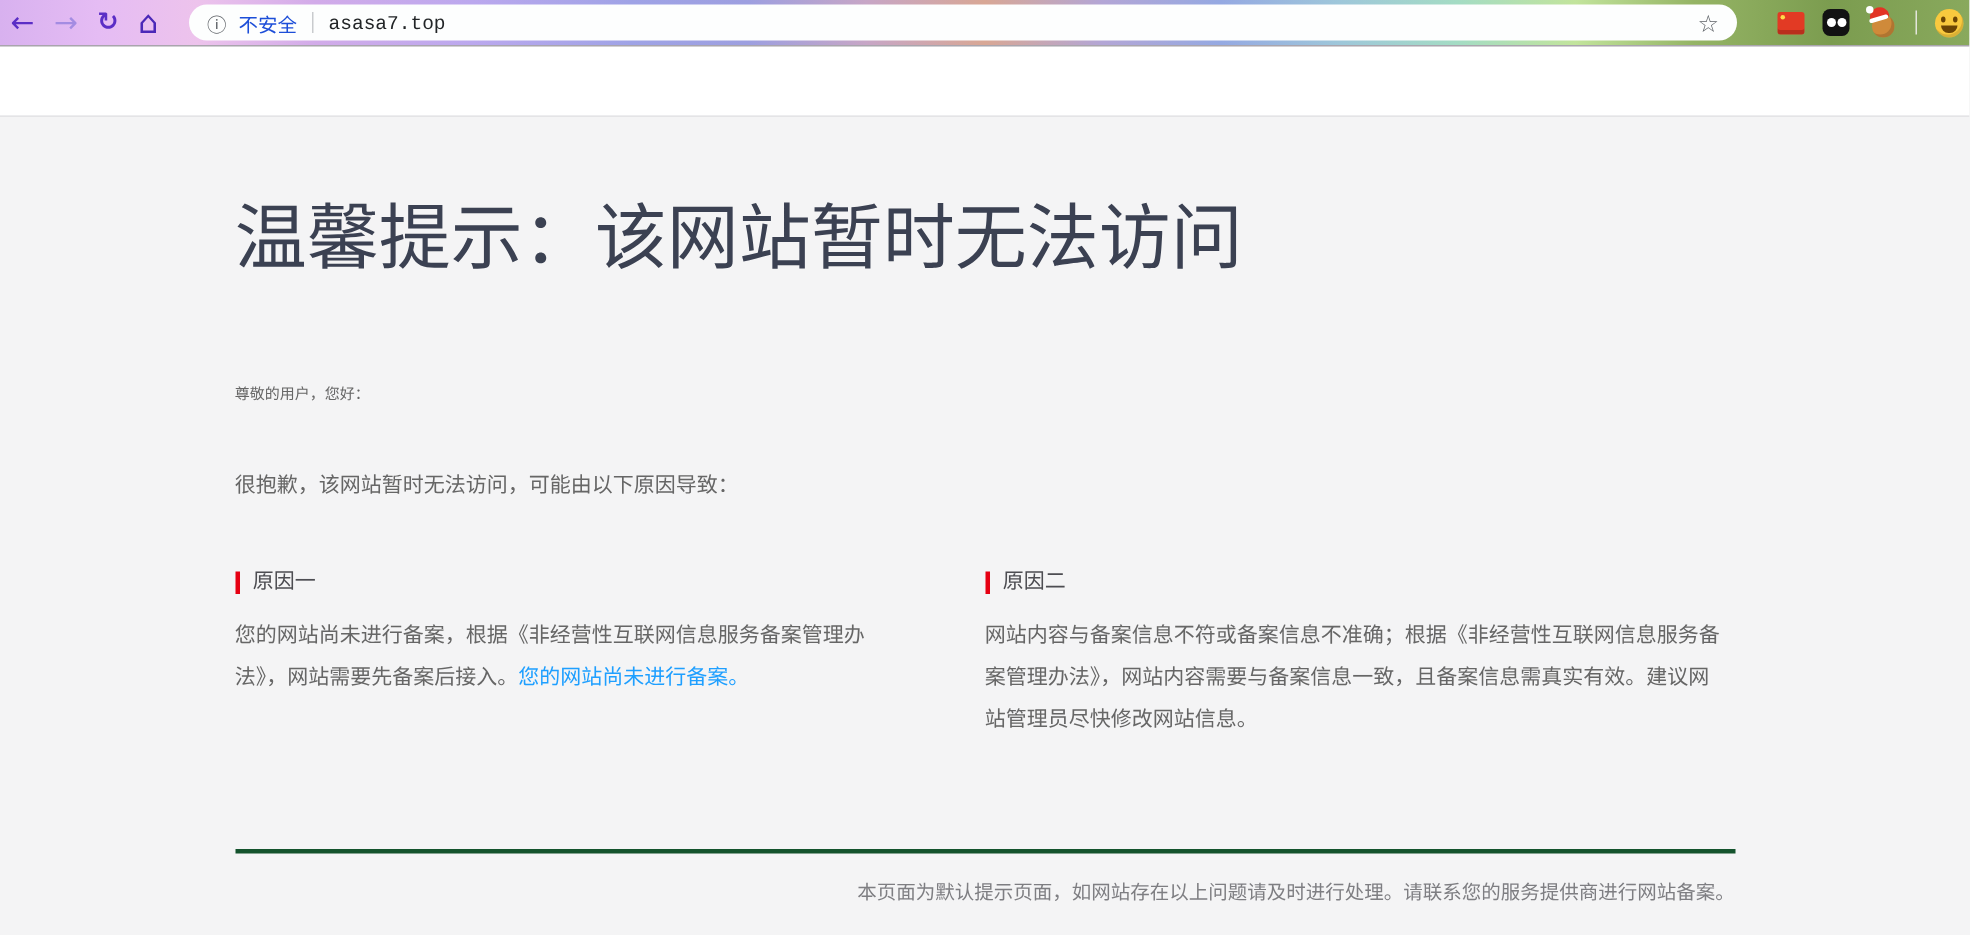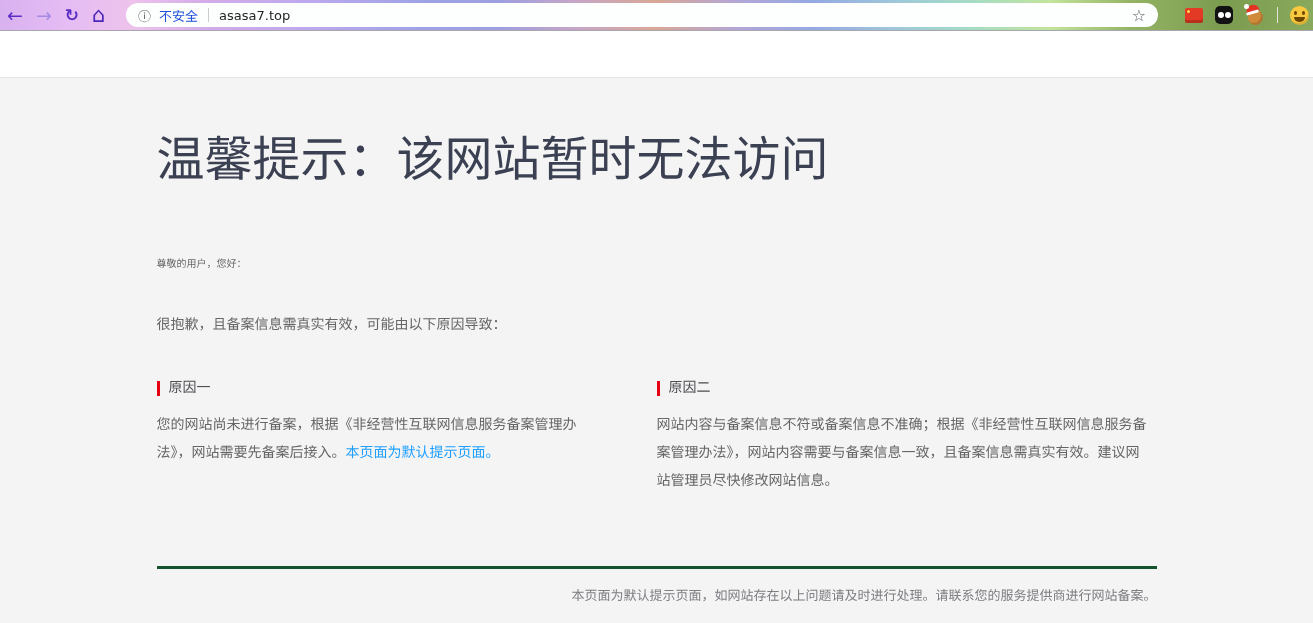--- a/index.html
+++ b/index.html
@@ -28,21 +28,21 @@
   .nav-home   { color: #4b28b8; font-size: 21px; }
 
   .addr {
     position: absolute; left: 126px; top: 3px; width: 1032px; height: 24px;
     background: #fdfefe; border-radius: 12px;
     display: flex; align-items: center; padding: 0 12px; cursor: text;
   }
   .addr .info-i { font-size: 13px; color: #5f6368; margin-right: 8px; cursor: pointer; }
   .addr .sec { font-size: 13px; color: #1d4ed8; cursor: pointer; }
   .addr .vsep { width: 1px; height: 14px; background: #c9cbce; margin: 0 10px; }
-  .addr .url { font-size: 13px; color: #222527; }
+  .addr .url { font-size: 13px; color: #222527; font-family: Liberation Mono, monospace; }
   .addr .star { margin-left: auto; font-size: 16px; color: #5f6368; cursor: pointer; }
 
   .exts { position: absolute; right: 4px; top: 0; height: 30px; display: flex; align-items: center; gap: 12px; }
   .ext-flag { width: 18px; height: 15px; background: #e23a24; border-radius: 2px;
               box-shadow: inset 0 -3px rgba(0,0,0,.18); position: relative; cursor: pointer; }
   .ext-flag::after { content: ""; position: absolute; left: 2px; top: 2px; width: 3px; height: 3px;
               background: #ffd94a; border-radius: 50%; }
   .ext-dark { width: 18px; height: 18px; background: #121212; border-radius: 5px;
               display: flex; align-items: center; justify-content: center; gap: 1px; cursor: pointer; }
   .ext-dark i { width: 6px; height: 6px; background: #fff; border-radius: 50%; }
@@ -129,29 +129,29 @@
 
   <div class="white-band"></div>
 
   <div class="page">
     <div class="container">
 
       <h1 class="page-title">温馨提示：该网站暂时无法访问</h1>
 
       <p class="greeting">尊敬的用户，您好：</p>
 
-      <p class="intro">很抱歉，且备案信息需真实有效，可能由以下原因导致：</p>
+      <p class="intro">很抱歉，该网站暂时无法访问，可能由以下原因导致：</p>
 
       <div class="reasons">
         <div class="reason reason-1">
           <div class="reason-title">
             <span class="reason-bar"></span>
             <span>原因一</span>
           </div>
-          <p class="reason-text"><span>您的网站尚未进行备案，根据《非经营性互联网信息服务备案管理办法》，网站需要先备案后接入。</span><a class="miit-link">本页面为默认提示页面。</a></p>
+          <p class="reason-text"><span>您的网站尚未进行备案，根据《非经营性互联网信息服务备案管理办法》，网站需要先备案后接入。</span><a class="miit-link">您的网站尚未进行备案。</a></p>
         </div>
 
         <div class="reason reason-2">
           <div class="reason-title">
             <span class="reason-bar"></span>
             <span>原因二</span>
           </div>
           <p class="reason-text">网站内容与备案信息不符或备案信息不准确；根据《非经营性互联网信息服务备案管理办法》，网站内容需要与备案信息一致，且备案信息需真实有效。建议网站管理员尽快修改网站信息。</p>
         </div>
       </div>

